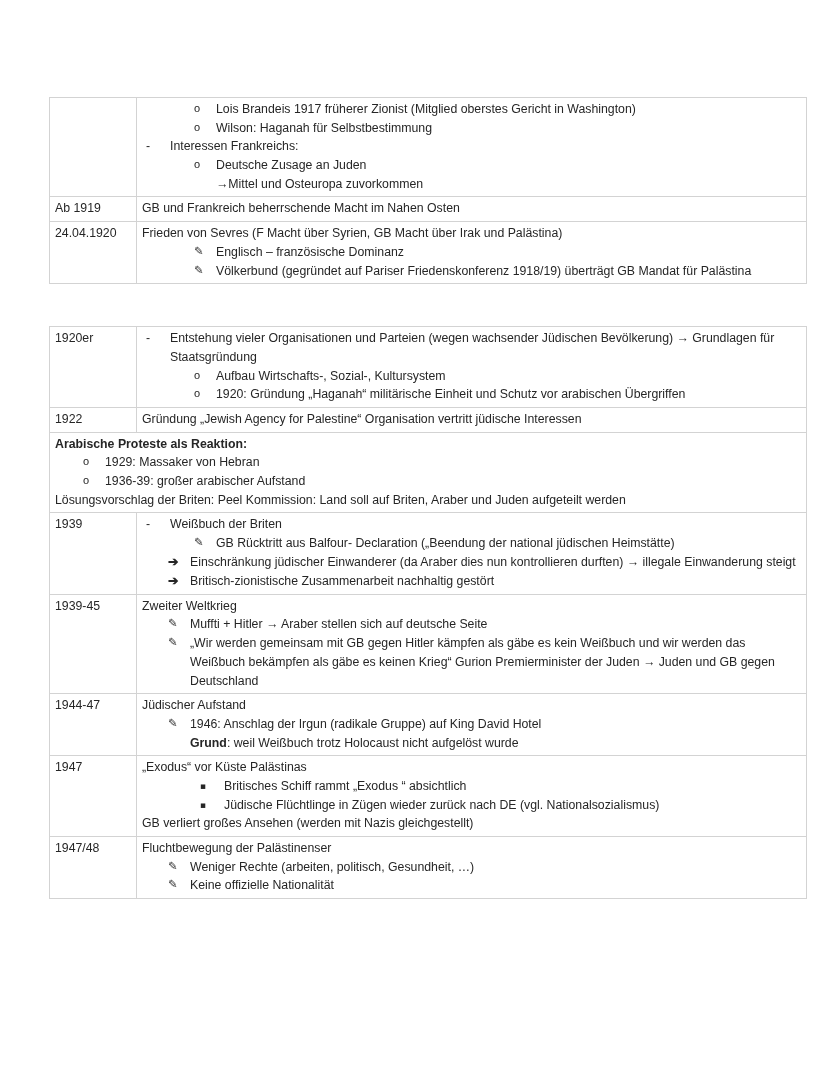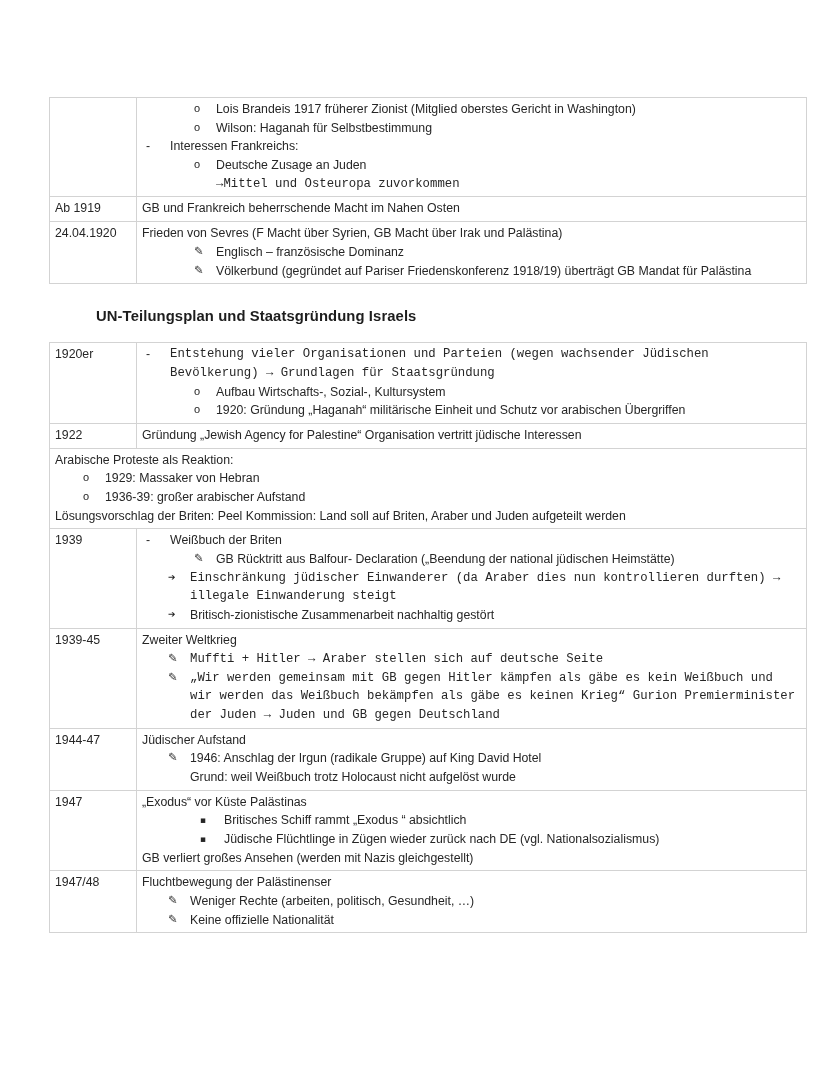--- a/index.html
+++ b/index.html
@@ -45,21 +45,21 @@
     width: 670px;
   }
   .cell-pad-l { padding-left: 7px; }
 
   
   .line {
     display: block;
     margin: 0;
     padding: 0;
   }
-  .bold { font-weight: normal; }
+  .bold { font-weight: bold; }
 
   
   .bl {
     display: flex;
     align-items: flex-start;
     margin: 0;
   }
   .bl > .mk {
     flex: 0 0 auto;
     text-align: left;
@@ -70,21 +70,21 @@
   .lv1 { margin-left: 4px; }
   .lv2 { margin-left: 52px; }
 
   
   .mk-dash  { width: 24px; }
   .mk-circ  { width: 22px; font-size: 11px; line-height: 1.62; }
   .mk-sq    { width: 24px; font-size: 9px;  line-height: 2.0; }
   .mk-arrow { width: 22px; font-weight: bold; font-size: 12.5px; }
   .mk-pen   { width: 22px; font-size: 12px; }
 
-  .arrow-inline { font-family: Liberation Mono, monospace; }
+  .arrow-inline { font-family: Liberation Sans, sans-serif; }
   .pen-glyph {
     font-family: "DejaVu Sans", sans-serif;
     font-size: 11.5px;
     color: #333;
   }
   .sq-glyph { font-family: "DejaVu Sans", sans-serif; }
 
   
   .section-heading {
     margin: 0;
@@ -158,23 +158,20 @@
             <span class="mk mk-pen pen-glyph">✎</span>
             <span class="tx">Völkerbund (gegründet auf Pariser Friedenskonferenz 1918/19) überträgt GB Mandat für Palästina</span>
           </div>
         </td>
       </tr>
     </tbody>
   </table>
 
   <div class="spacer-mid-a"></div>
 
-  <div style="margin-left:96px;">
-    <h2 class="section-heading">UN-Teilungsplan und Staatsgründung Israels</h2>
-  </div>
 
   <div class="spacer-mid-b"></div>
 
   <table class="doc-table">
     <colgroup>
         <col class="col-date">
         <col class="col-body">
       </colgroup>
     <tbody>
 

